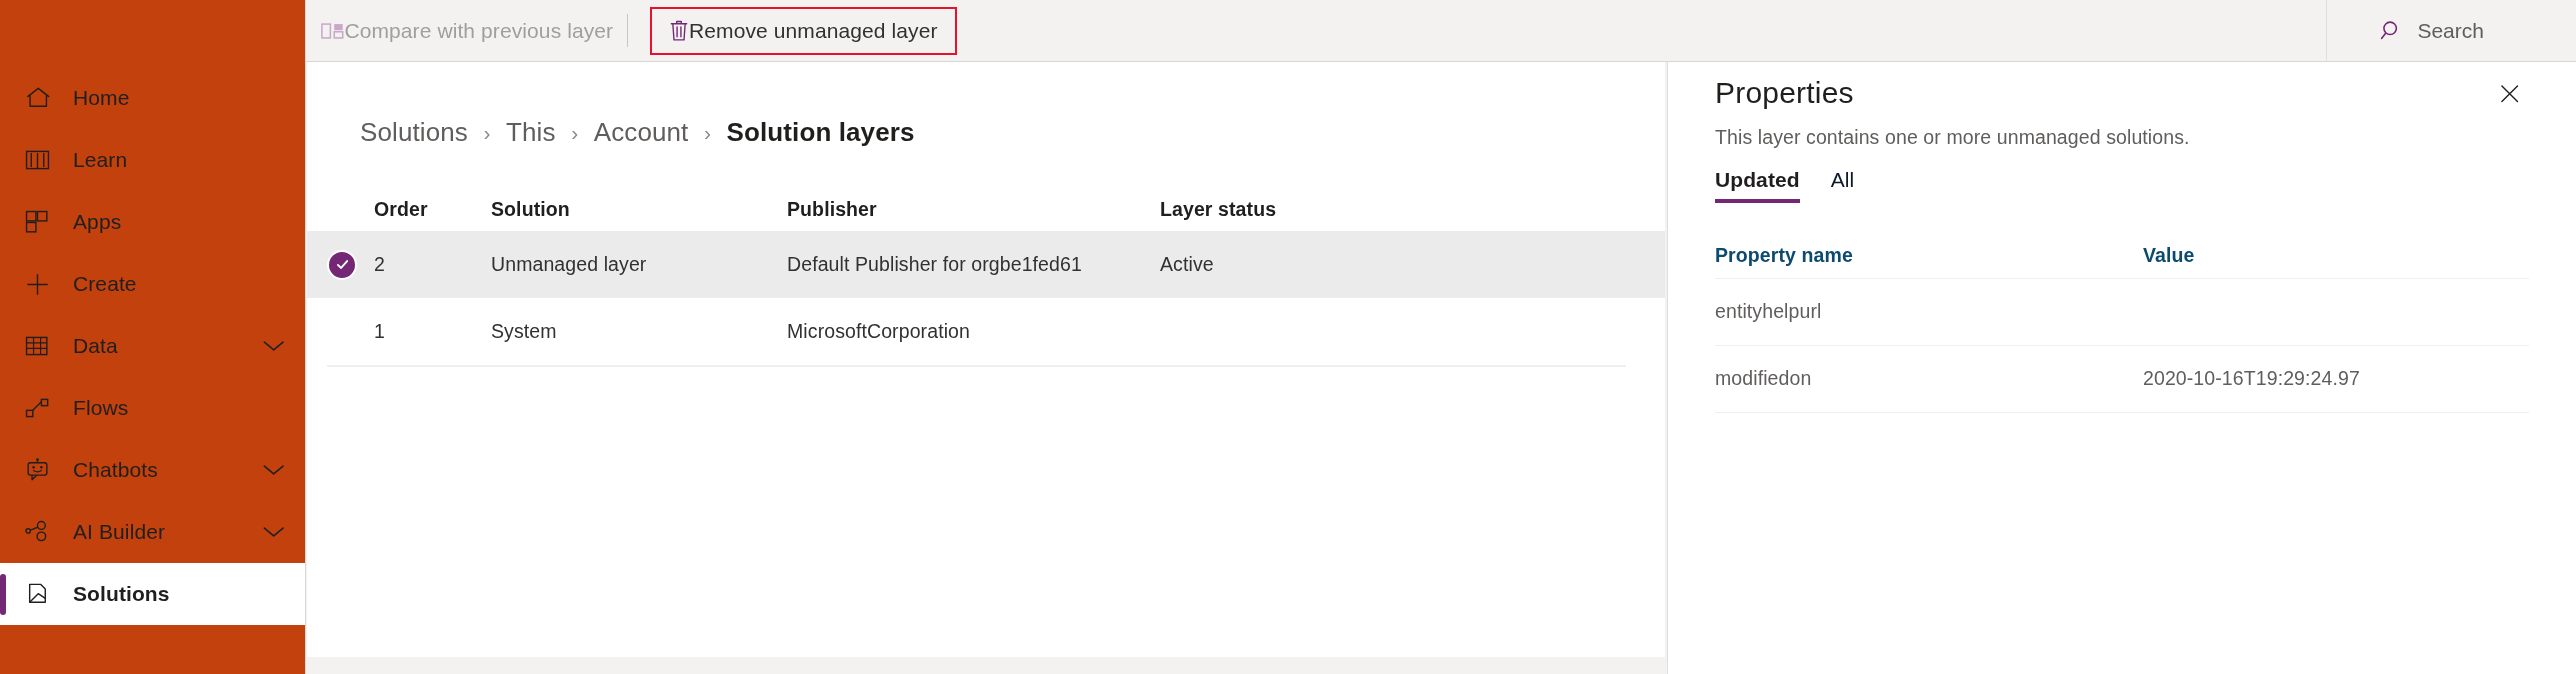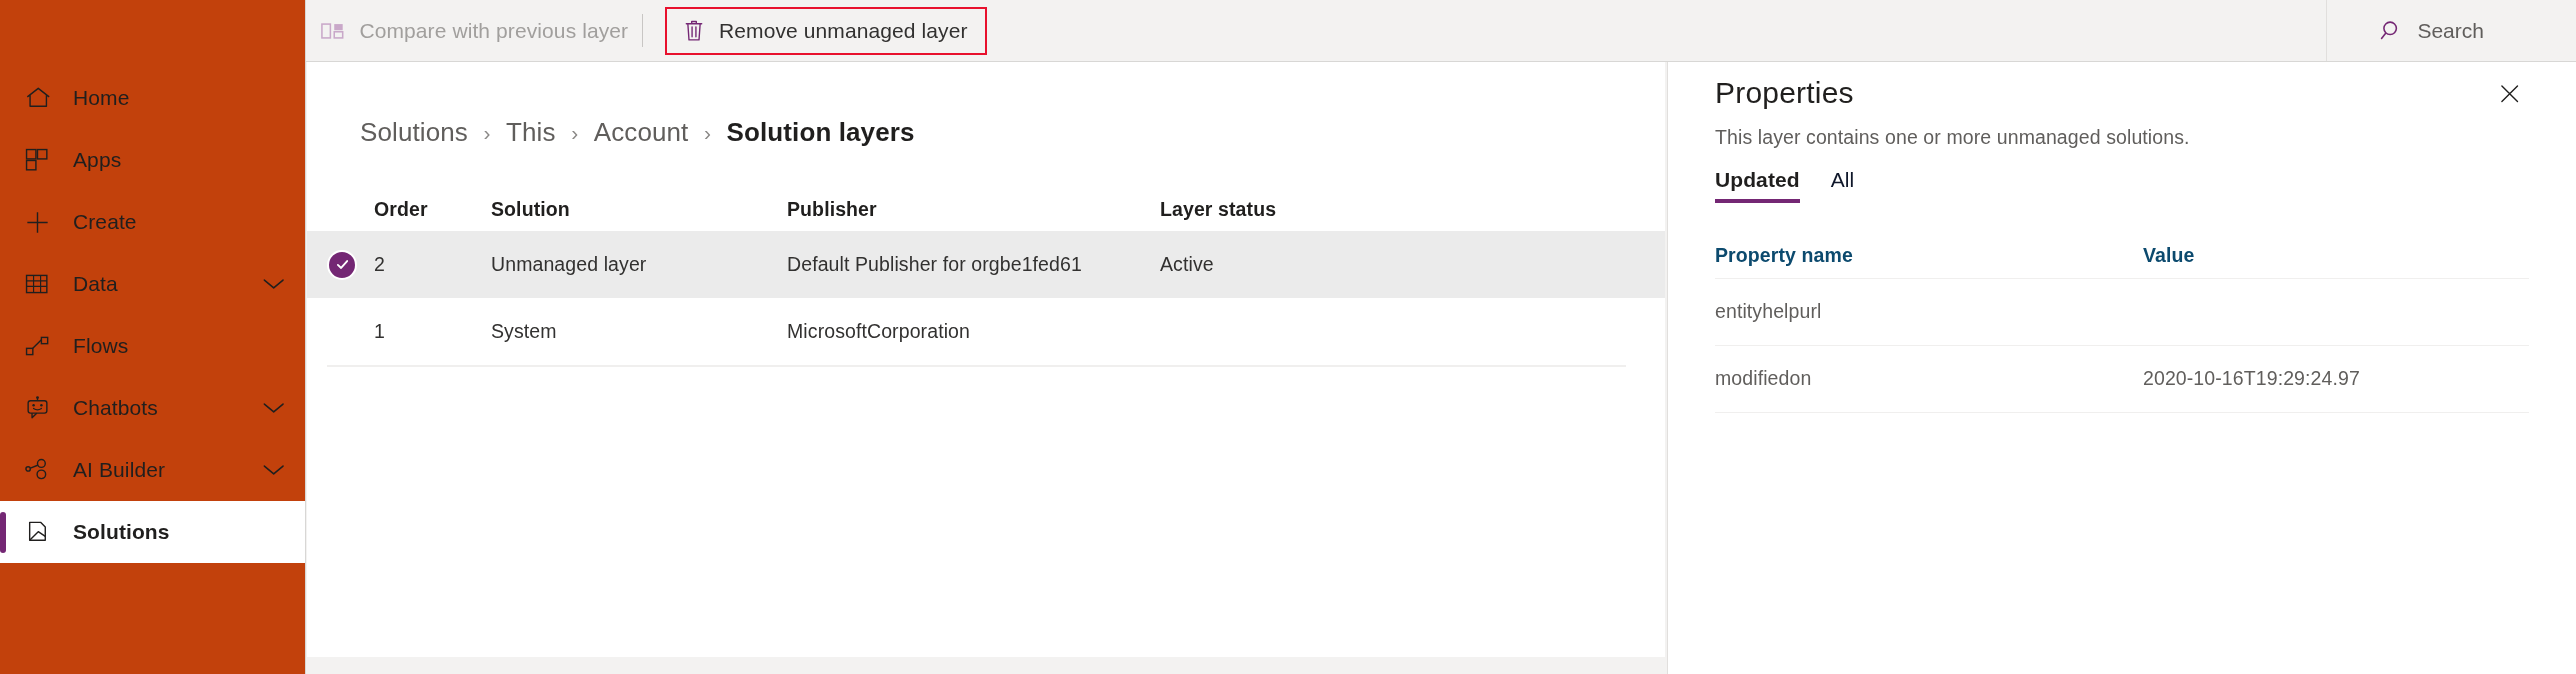--- a/index.html
+++ b/index.html
@@ -34,21 +34,21 @@
     position: absolute;
     left: 307px; top: 0;
     right: 0;
     height: 61px;
     display: flex;
     align-items: center;
   }
   .cmd-btn {
     display: flex;
     align-items: center;
-    gap: 15px;
+    gap: 0;
     height: 47px;
     padding: 0 14px;
     box-sizing: border-box;
     cursor: pointer;
     white-space: nowrap;
   }
   .cmd-btn .cmd-label {
     font-size: 21px;
     color: #323130;
     letter-spacing: 0.1px;
@@ -395,20 +395,29 @@
 
     <div class="nav-item">
       <span class="nav-icon">
         <svg width="26.5" height="23.4" viewBox="0 0 34 30">
           <path d="M3 14 L17 3 L31 14 M6.5 11.5 V26 H27.5 V11.5" fill="none" stroke="#201f1e" stroke-width="1.8" stroke-linejoin="round"></path>
         </svg>
       </span>
       <span class="nav-label">Home</span>
     </div>
 
+    <div class="nav-item">
+      <span class="nav-icon">
+        <svg width="25" height="22" viewBox="0 0 32 28">
+          <rect x="2" y="3" width="28" height="22" fill="none" stroke="#201f1e" stroke-width="1.8"></rect>
+          <path d="M16 5 V25 M8 5 V23 M24 5 V23" fill="none" stroke="#201f1e" stroke-width="1.8"></path>
+        </svg>
+      </span>
+      <span class="nav-label">Learn</span>
+    </div>
 
     <div class="nav-item">
       <span class="nav-icon">
         <svg width="23.4" height="23.4" viewBox="0 0 30 30">
           <rect x="2" y="2" width="12" height="12" fill="none" stroke="#201f1e" stroke-width="1.8"></rect>
           <rect x="16" y="2" width="12" height="12" fill="none" stroke="#201f1e" stroke-width="1.8"></rect>
           <rect x="2" y="16" width="12" height="12" fill="none" stroke="#201f1e" stroke-width="1.8"></rect>
         </svg>
       </span>
       <span class="nav-label">Apps</span>

